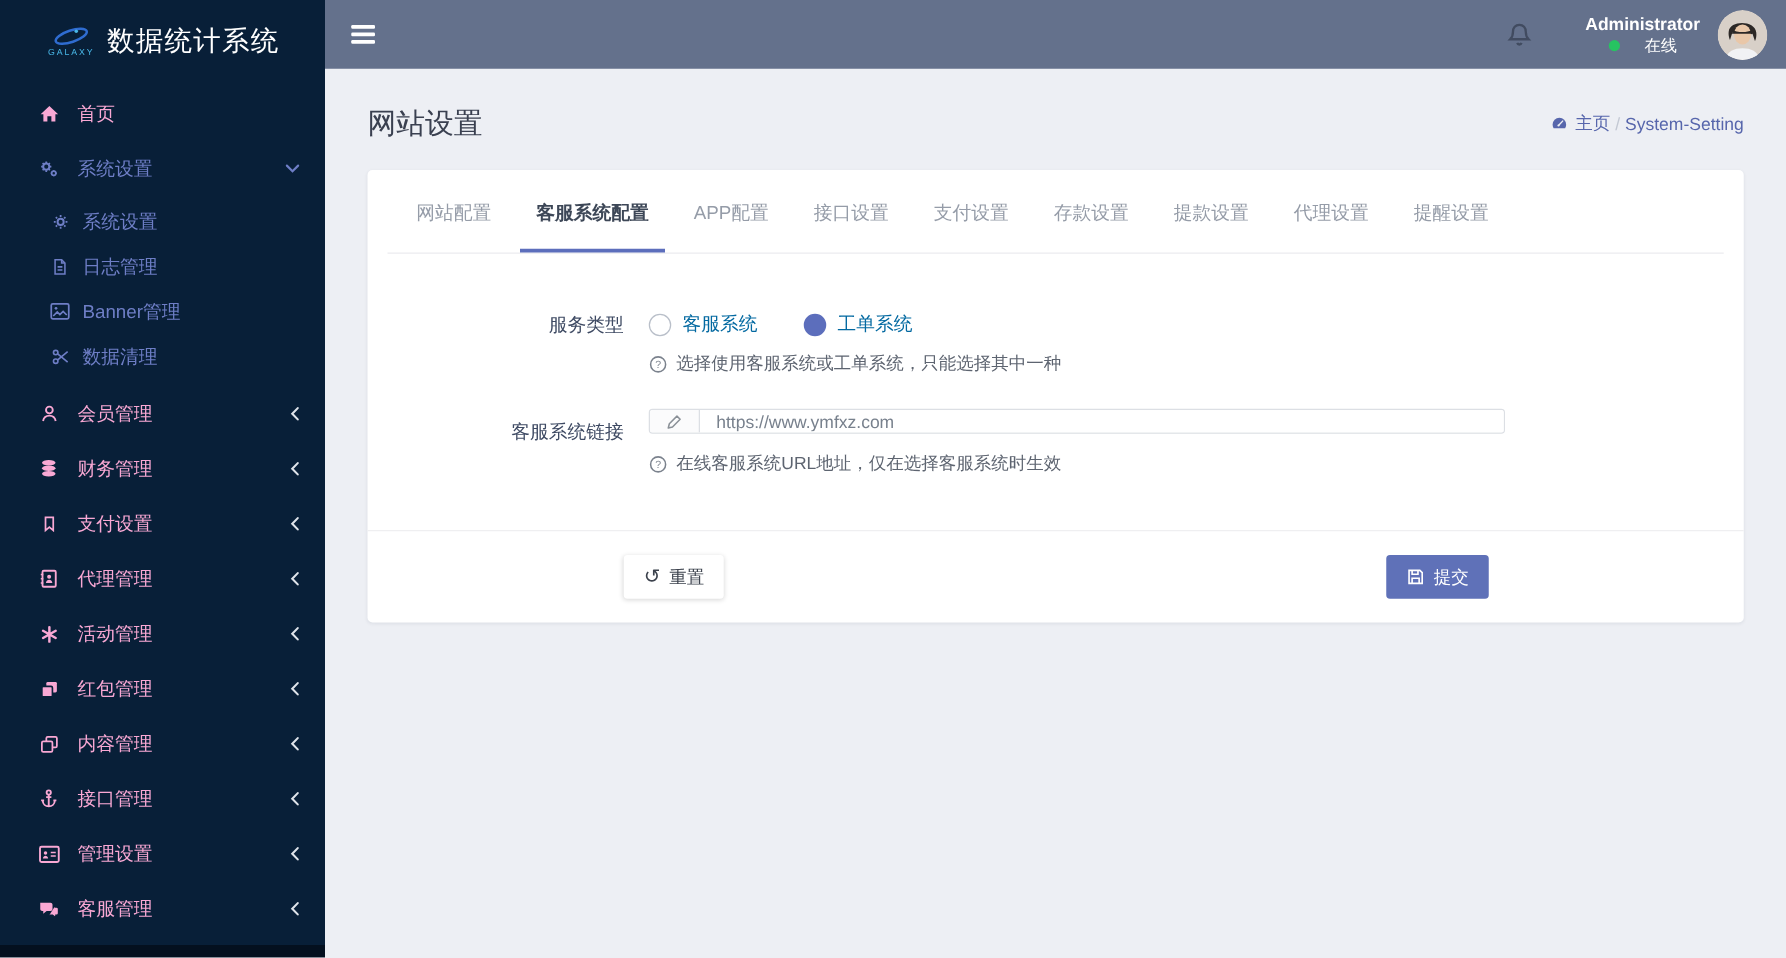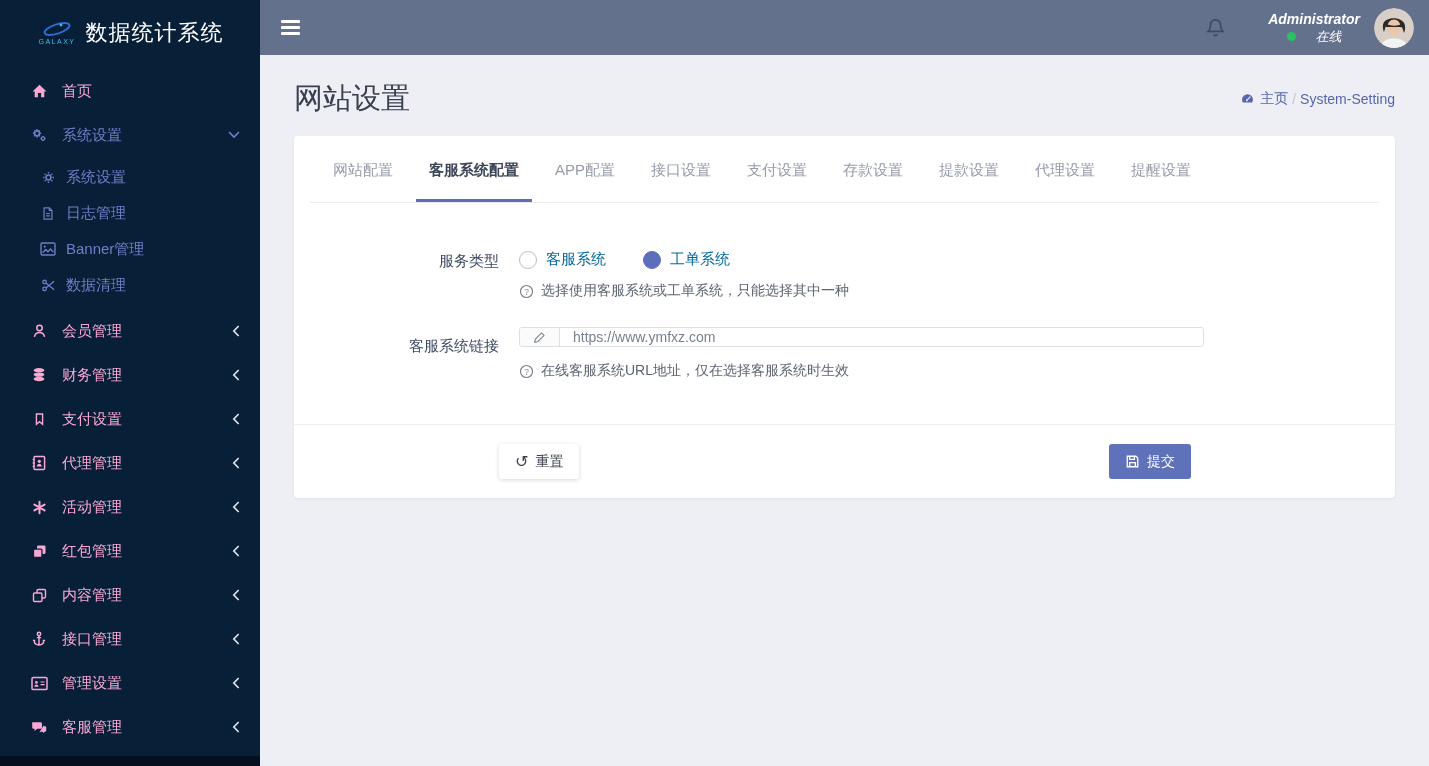--- a/index.html
+++ b/index.html
@@ -20,31 +20,31 @@
   .submenu { padding:2px 0 6px 0; }
   .sub-item { display:flex; align-items:center; height:36px; padding:0 20px 0 40px; color:#6e7ec6; font-size:15px; cursor:pointer; }
   .sub-item .nico { width:16px; margin-right:10px; display:flex; justify-content:center; align-items:center; }
   .sidebar-strip { height:10px; background:#04101f; }
 
   
   .main { flex:1; display:flex; flex-direction:column; }
   .topbar { height:55px; background:#64718c; display:flex; align-items:center; padding:0 15px 0 21px; }
   .hamburger { display:flex; flex-direction:column; gap:3px; cursor:pointer; }
   .hamburger span { display:block; width:19px; height:3px; background:#fff; border-radius:1px; }
-  .topbar-right { margin-left:auto; display:flex; align-items:center; gap:14px;font-style:italic; }
+  .topbar-right { margin-left:auto; display:flex; align-items:center; gap:14px; }
   .bell { color:rgba(30,38,52,.5); cursor:pointer; display:flex; margin-right:28px; }
   .userblock { text-align:right; color:#fff; cursor:pointer; }
   .username { font-size:14px; font-weight:bold; line-height:18px; }
   .status { font-size:13px; display:flex; align-items:center; justify-content:center; gap:20px; }
   .dot { width:9px; height:9px; border-radius:50%; background:#26c461; display:inline-block; }
   .avatar { width:40px; height:40px; border-radius:50%; overflow:hidden; cursor:pointer; flex:none; }
 
   .content { flex:1; overflow:hidden; }
   .page-head { height:81px; display:flex; align-items:center; justify-content:space-between; padding:6px 34px 0 34px; }
-  .page-title { font-size:29px; color:#3a4050; font-weight:400; }
+  .page-title { font-size:23px; color:#3a4050; font-weight:400; }
   .breadcrumb { display:flex; align-items:center; gap:4px; font-size:14px; }
   .crumb-link { color:#5766ac; display:flex; align-items:center; gap:5px; text-decoration:none; cursor:pointer; }
   .crumb-sep { color:#c3c8d3; }
 
   
   .card { margin:0 34px; background:#fff; border-radius:4px; box-shadow:0 1px 3px rgba(20,30,60,.07); }
   .tabs { display:flex; margin:0 16px; border-bottom:1px solid #ececef; }
   .tab { padding:25px 13px 19px 13px; margin:0 5px; font-size:15px; color:#959ca8; cursor:pointer; border-bottom:3px solid transparent; }
   .tab:first-child { margin-left:10px; }
   .tab.active { color:#3d4757; font-weight:bold; border-bottom-color:#5c6ebc; }

